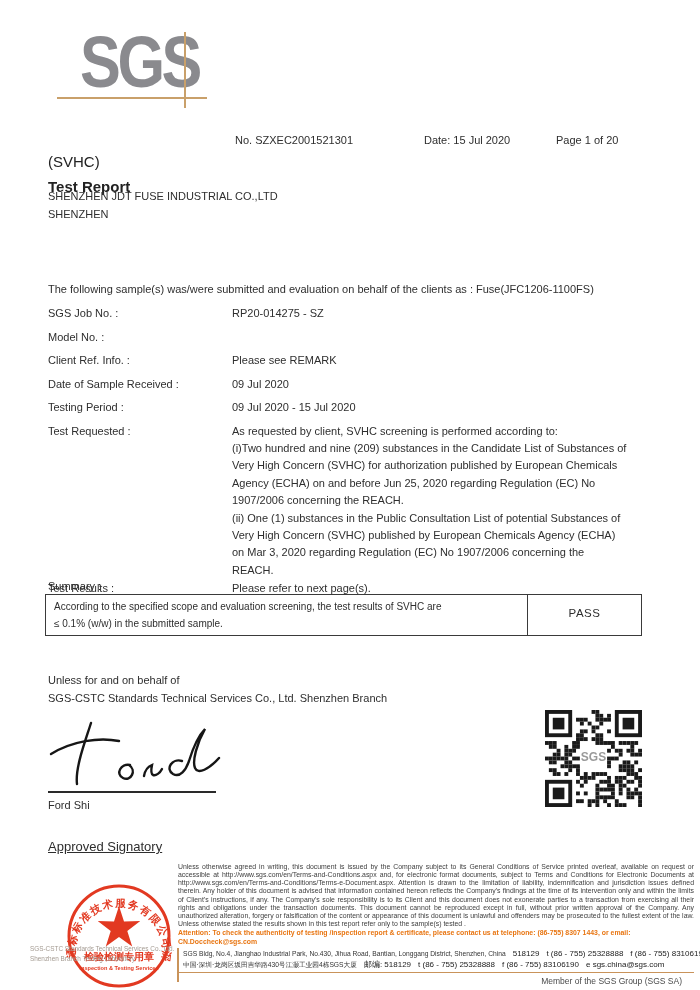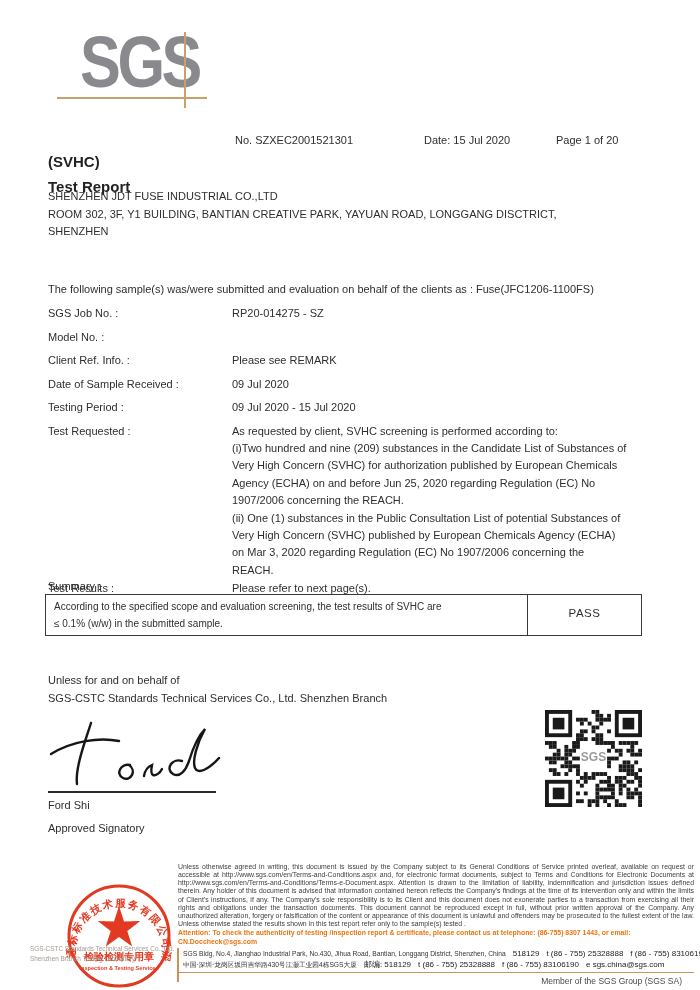--- a/index.html
+++ b/index.html
@@ -15,21 +15,21 @@
   .logo-text {
     left:80px; top:30px; font-size:72px; line-height:64px; font-weight:700;
     color:#8a8a8e; letter-spacing:-4px;
     transform:scaleX(.85); transform-origin:left top;
   }
   .logo-hline { left:57px; top:97px; width:150px; height:2px; background:#c9a06a; }
   .logo-vline { left:184px; top:32px; width:2px; height:76px; background:#c9a06a; }
 
   
   .title-1 { left:48px; top:130px; font-size:15px; font-weight:700; color:#222;margin-top:48px; }
-  .title-2 { left:48px; top:153px; font-size:15px; font-weight:700; color:#222; }
+  .title-2 { left:48px; top:153px; font-size:15px; font-weight:400; color:#222; }
   .hdr-no   { left:235px; top:134px; font-size:11px; }
   .hdr-date { left:424px; top:134px; font-size:11px; }
   .hdr-page { left:556px; top:134px; font-size:11px; }
 
   .client-block { left:48px; top:188px; font-size:11px; line-height:17.5px; }
   .intro { left:48px; top:283px; font-size:11px; }
 
   
   .fields { left:48px; top:305px; width:600px; font-size:11px; }
   .frow { display:flex; align-items:flex-start; line-height:17px; margin-bottom:6.5px; }
@@ -52,21 +52,21 @@
   .summary-result {
     flex:1; display:flex; align-items:center; justify-content:center;
     font-size:11.5px; letter-spacing:.5px; padding-bottom:8px; padding-top:4px;
   }
 
   
   .signed-block { left:48px; top:672px; font-size:11px; line-height:17.5px; }
   .sig-svg { left:44px; top:716px; }
   .sig-line { left:48px; top:791px; width:168px; height:2px; background:#2a2a2a; }
   .sig-name { left:48px; top:799px; font-size:11px; }
-  .sig-role { left:48px; top:822px; font-size:11px; }
+  .sig-role { left:48px; top:839px; font-size:13px;text-decoration:underline; }
 
   
   .qr { left:545px; top:710px; width:97px; height:97px; }
 
   
   .stamp { left:62px; top:882px; opacity:.92; }
   .footer-left {
     left:30px; top:944px; width:150px; font-size:6.4px; line-height:10px;
     color:#a39a91; z-index:0;
   }
@@ -96,21 +96,20 @@
   <div class="abs logo-vline"></div>
 
   <div class="abs title-1">Test Report</div>
   <div class="abs title-2">(SVHC)</div>
   <div class="abs hdr-no">No. SZXEC2001521301</div>
   <div class="abs hdr-date">Date: 15 Jul 2020</div>
   <div class="abs hdr-page">Page 1 of 20</div>
 
   <div class="abs client-block">
     <div>SHENZHEN JDT FUSE INDUSTRIAL CO.,LTD</div>
-    <div>ROOM 302, 3F, Y1 BUILDING, BANTIAN CREATIVE PARK, YAYUAN ROAD, LONGGANG DISCTRICT,</div>
     <div>SHENZHEN</div>
   </div>
 
   <div class="abs intro">The following sample(s) was/were submitted and evaluation on behalf of the clients as : Fuse(JFC1206-1100FS)</div>
 
   <div class="abs fields">
     <div class="frow">
       <div class="flabel">SGS Job No. :</div>
       <div class="fvalue">RP20-014275 - SZ</div>
     </div>

